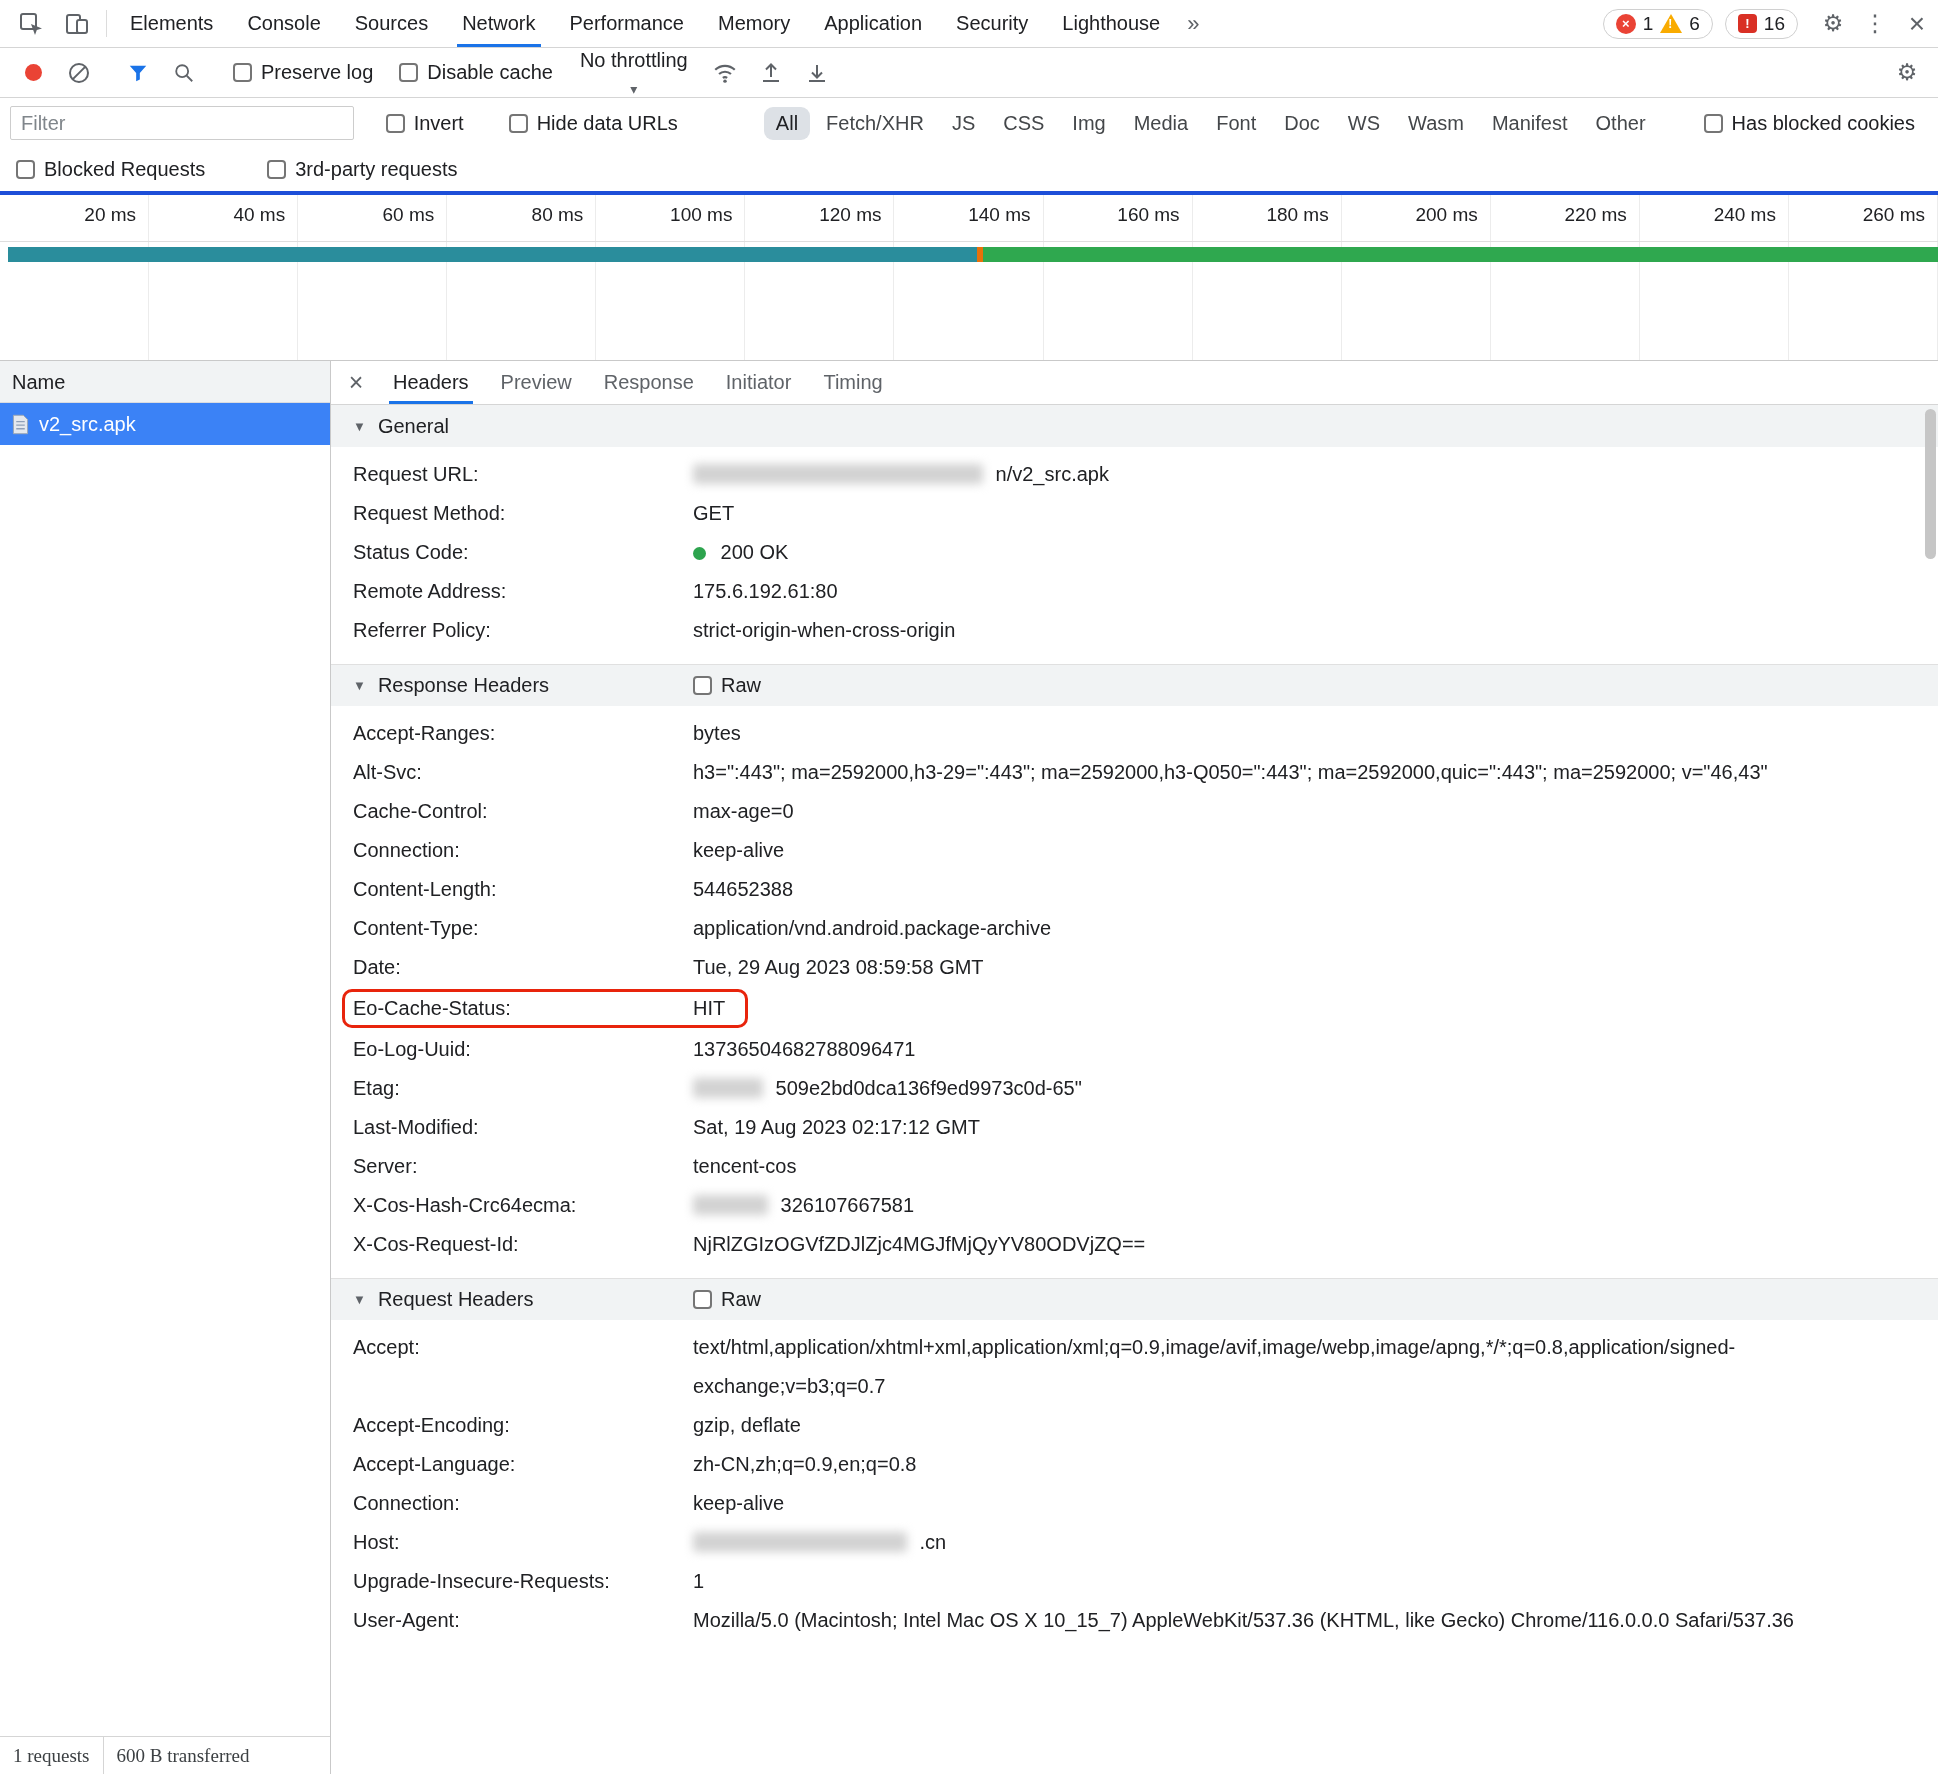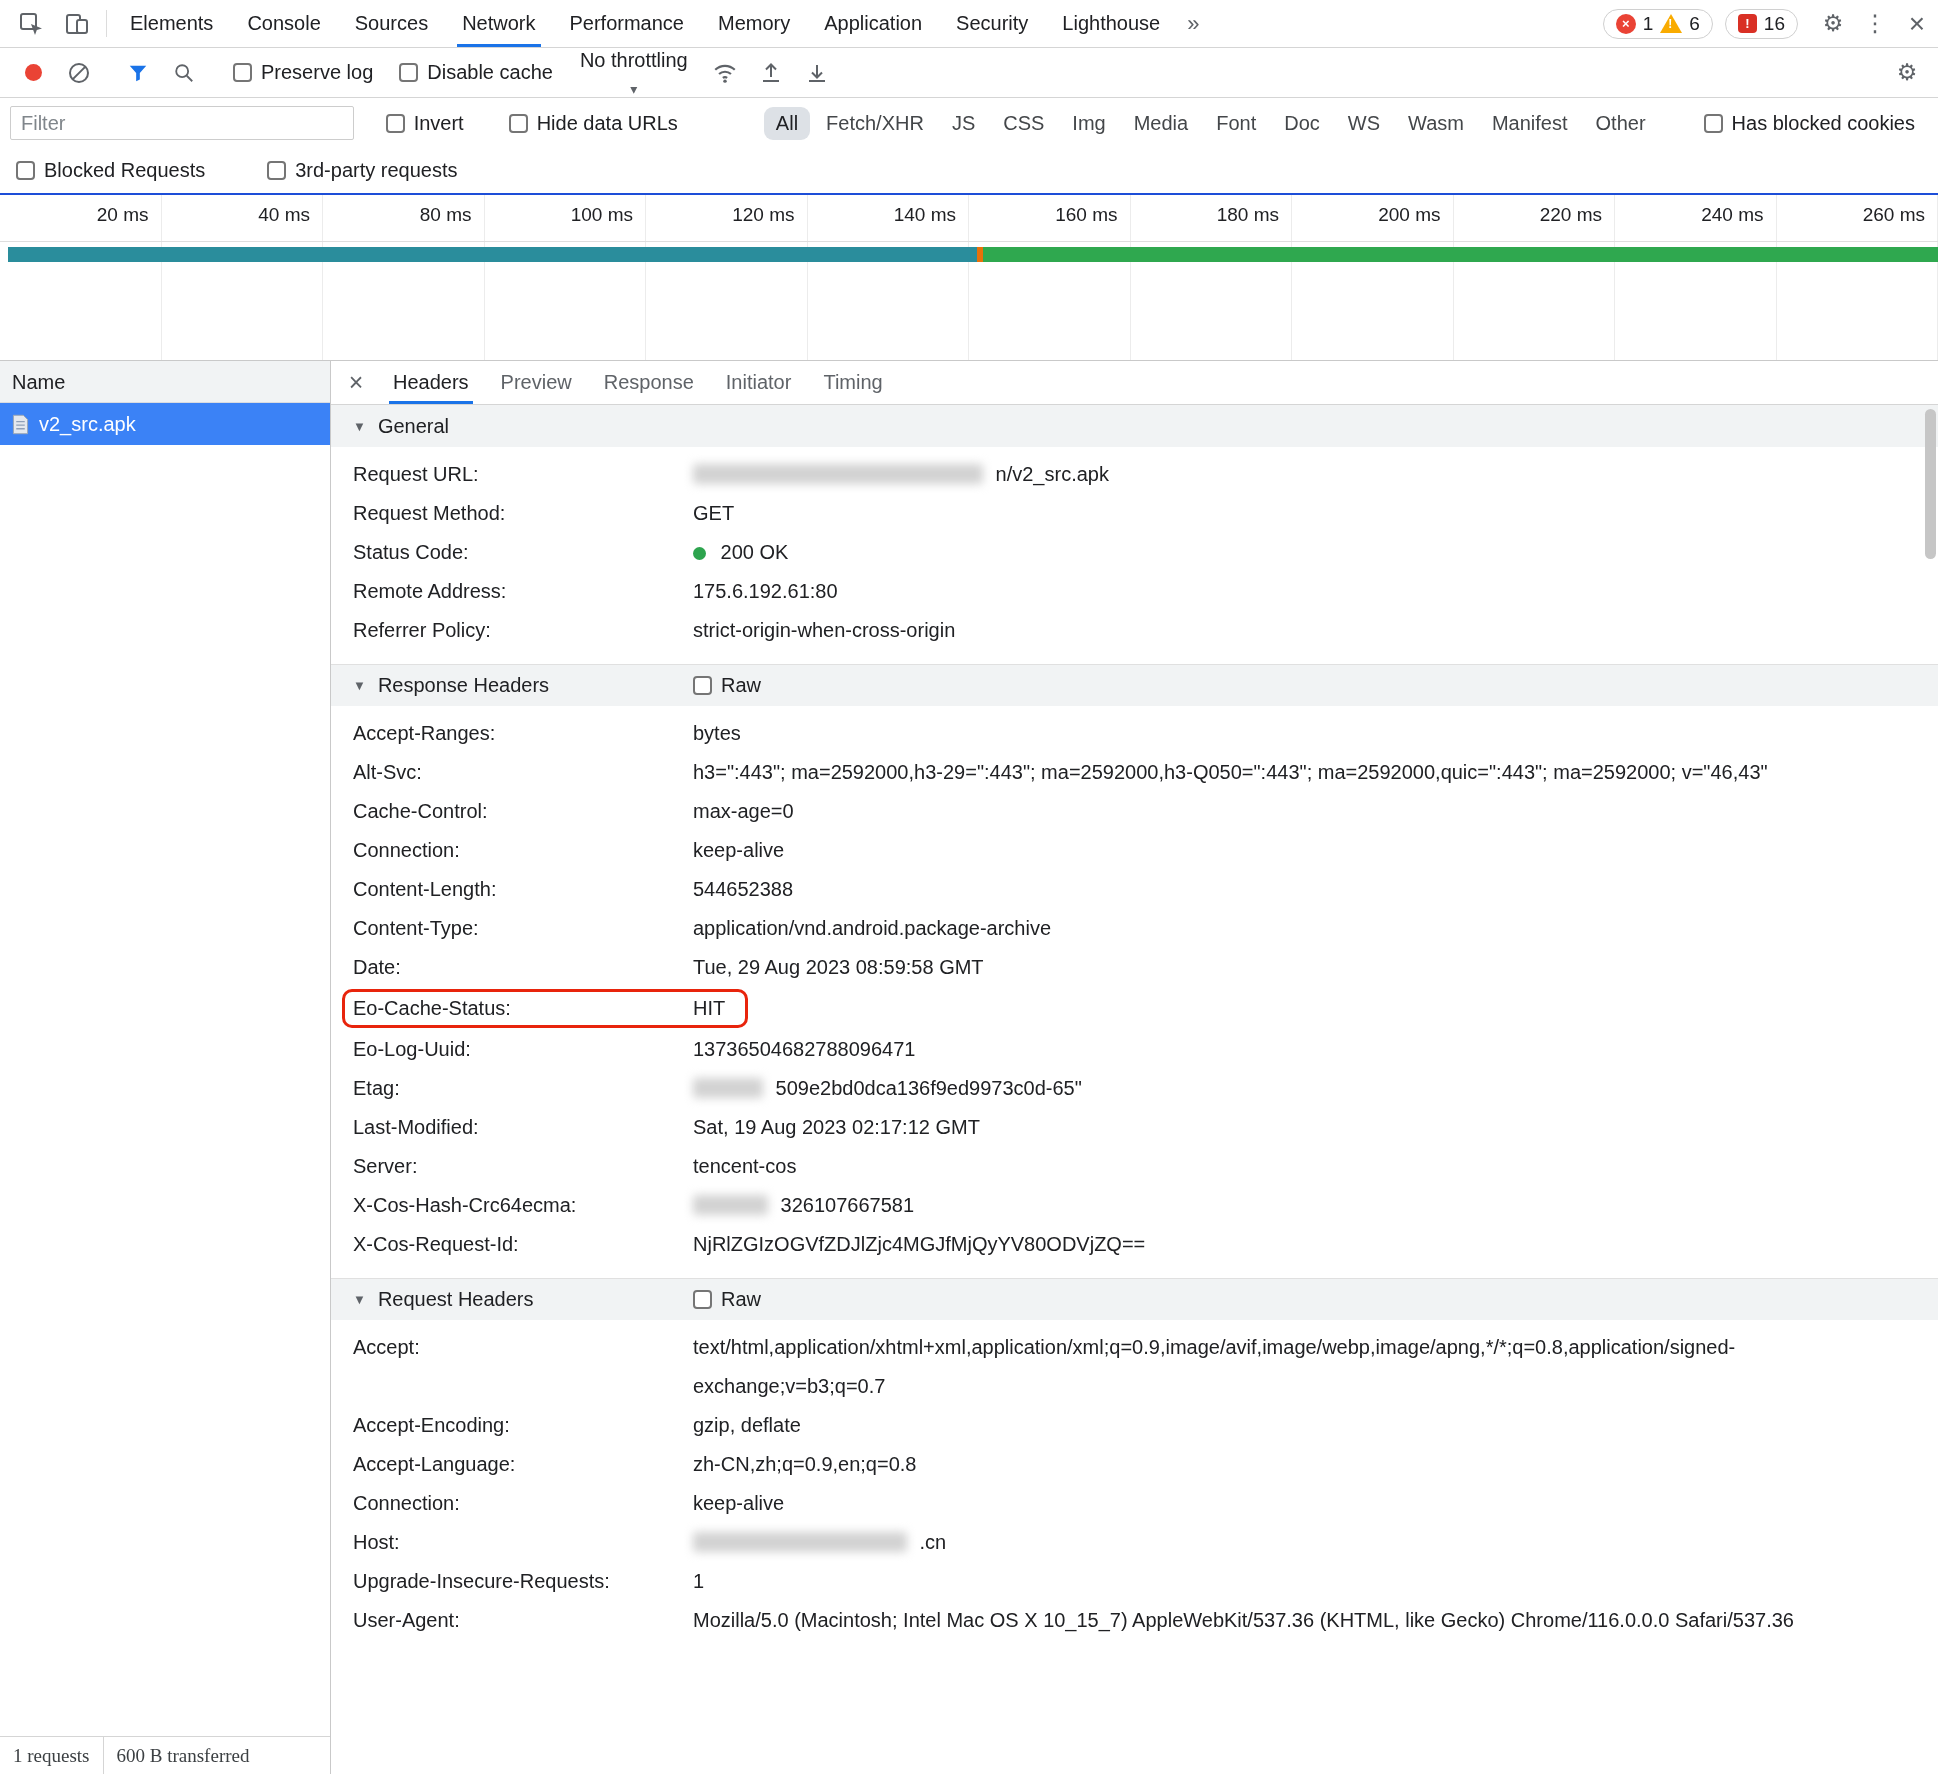--- a/index.html
+++ b/index.html
@@ -38,21 +38,21 @@
   .caret { font-size:14px; color:#5f6368; }
   .spacer { flex:1; }
 
   
   .filterrow { height:50px; flex:0 0 50px; display:flex; align-items:center; padding:0 10px; gap:19px; }
   .filter-input { width:392px; height:34px; border:1px solid #cdcdcd; border-radius:2px; padding:0 10px; font-family:"Liberation Sans", sans-serif; font-size:20px; color:#202124; outline:none; }
   .filter-input::placeholder { color:#80868b; }
   .chips { display:flex; align-items:center; gap:4px; margin-left:54px; }
   .chip { padding:5px 12px; border-radius:9px; color:#44474a; cursor:pointer; white-space:nowrap; }
   .chip.active { background:#dde1e6; color:#202124; }
-  .blockedrow { height:47px; flex:0 0 47px; display:flex; align-items:center; gap:62px; padding:0 16px; border-bottom:2px solid #1d4ed8; }
+  .blockedrow { height:47px; flex:0 0 47px; display:flex; align-items:center; gap:62px; padding:0 16px; border-bottom:4px solid #1d4ed8; }
 
   
   .wf { position:relative; height:166px; flex:0 0 166px; border-bottom:1px solid #c9c9c9; cursor:col-resize; }
   .wf-cols { display:flex; height:100%; }
   .wf-col { flex:1; border-right:1px solid #ececec; display:flex; justify-content:flex-end; align-items:flex-start; padding:9px 12px 0 0; }
   .tick { font-size:19px; color:#202124; }
   .ruler-line { position:absolute; top:46px; left:0; right:0; height:1px; background:#dedede; }
   .overview-bar { position:absolute; top:52px; left:8px; right:0; height:15px; display:flex; }
   .seg-teal { width:50.2%; background:#2a8d9c; }
   .seg-orange { width:6px; background:#e8710a; }
@@ -320,20 +320,23 @@
     <div class="wf-cols">
 
         <div class="wf-col">
           <span class="tick">20 ms</span>
         </div>
 
         <div class="wf-col">
           <span class="tick">40 ms</span>
         </div>
 
+        <div class="wf-col">
+          <span class="tick">60 ms</span>
+        </div>
 
         <div class="wf-col">
           <span class="tick">80 ms</span>
         </div>
 
         <div class="wf-col">
           <span class="tick">100 ms</span>
         </div>
 
         <div class="wf-col">

